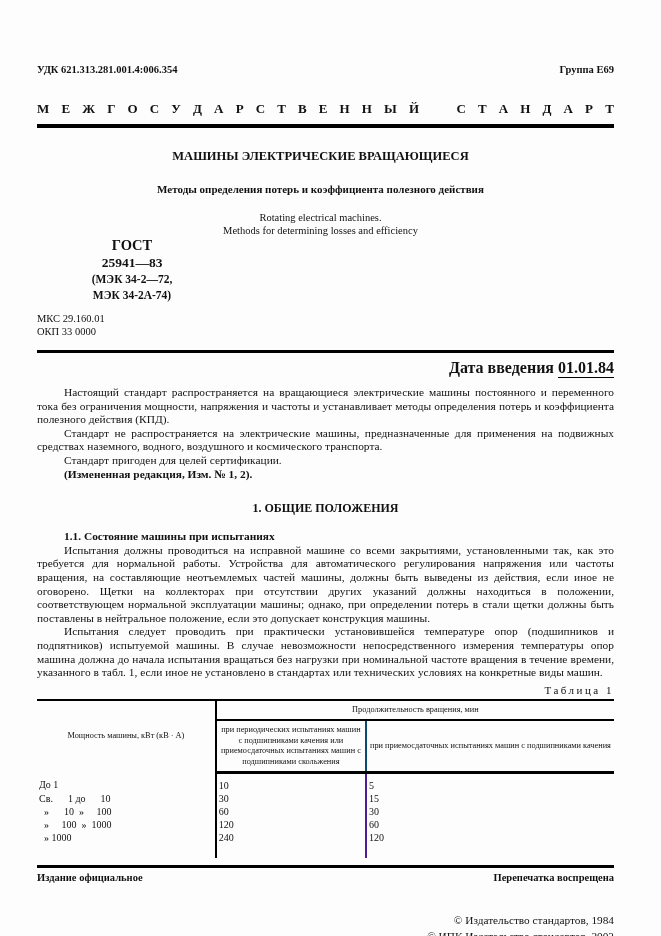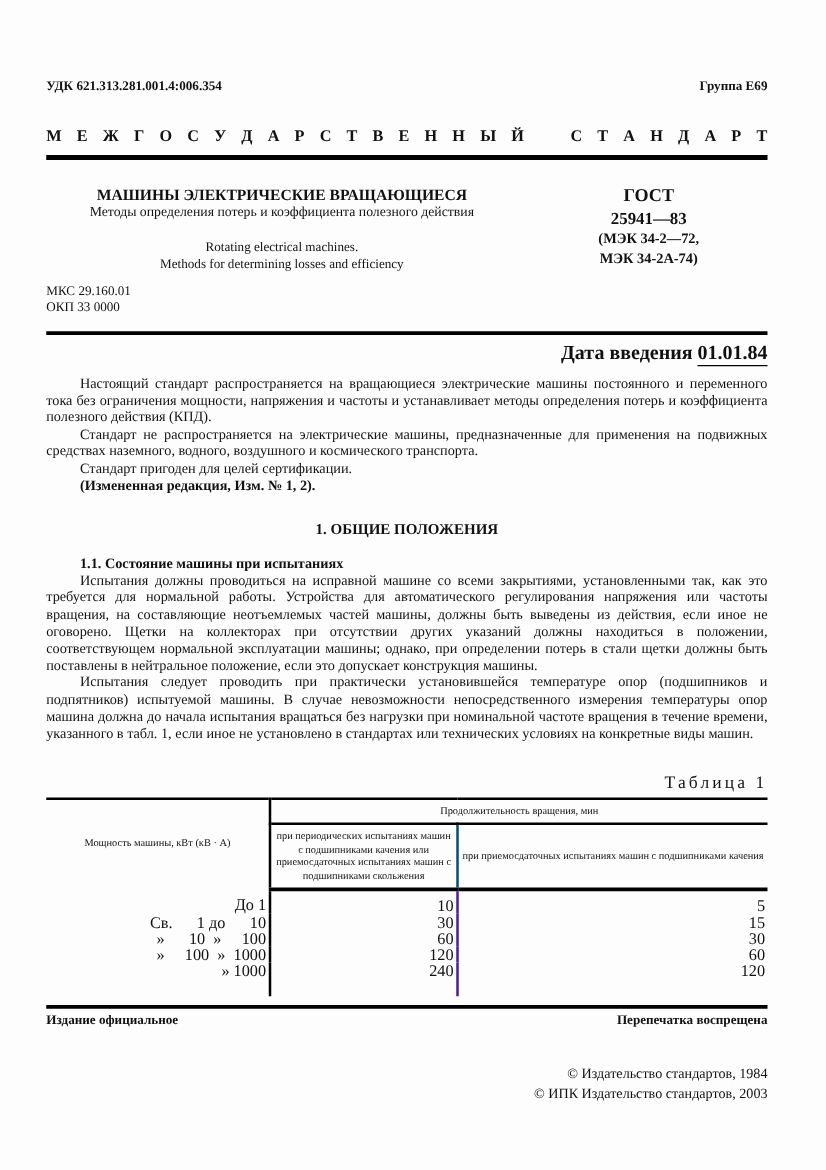--- a/index.html
+++ b/index.html
@@ -13,24 +13,24 @@
 
   
   .udk-row{display:flex;justify-content:space-between;font-weight:bold;font-size:10.5px;}
 
   
   .banner{margin-top:27px;border-bottom:4px solid #000;padding-bottom:8px;}
   .banner-text{display:flex;justify-content:space-between;font-weight:bold;font-size:13px;line-height:14px;}
   .banner-text .jgap{width:13px;}
 
   
-  .title-block{margin-top:21px;display:flex;}
+  .title-block{margin-top:21px;display:flex;flex-direction:column;}
   .title-left{flex:1;text-align:center;padding-right:10px;}
   .title-ru{font-weight:bold;font-size:12.5px;line-height:14px;}
-  .subtitle-ru{font-weight:normal;font-size:11px;line-height:13px;margin-top:1px;}
+  .subtitle-ru{font-weight:bold;font-size:11px;line-height:13px;margin-top:20px;}
   .title-en{margin-top:15px;font-size:10.5px;line-height:13px;}
   .title-right{width:190px;text-align:center;font-weight:bold;}
   .gost-label{font-size:14.5px;line-height:17px;}
   .gost-number{font-size:13.5px;line-height:17px;}
   .gost-iec{font-size:11.5px;line-height:16px;}
 
   .codes{margin-top:10px;font-size:10.5px;line-height:12.5px;}
 
   .rule{height:3px;background:#000;border:0;margin:12px 0 0 0;}
 
@@ -38,31 +38,31 @@
   .date-value{border-bottom:1.5px solid #000;padding-bottom:1px;}
 
   
   .bodytext p{margin:0;font-size:11.4px;line-height:13.6px;text-align:justify;text-indent:27px;}
   .intro{margin-top:9px;}
   .p-bold{font-weight:bold;}
 
   .sec-heading{margin-top:20px;text-align:center;font-weight:bold;font-size:12px;line-height:14px;}
   .sub-heading{margin-top:15px;font-weight:bold;font-size:11.4px;line-height:13.6px;text-indent:27px;}
 
-  .table-label{margin-top:24px;text-align:right;font-size:14px;letter-spacing:2.5px;}
+  .table-label{margin-top:4px;text-align:right;font-size:11px;letter-spacing:2.5px;}
 
   
   table.t1{width:100%;border-collapse:collapse;margin-top:3px;border-top:2px solid #000;}
   table.t1 th{font-weight:normal;font-size:8.3px;line-height:10.5px;text-align:center;padding:4px 3px;}
   th.c1{width:31%;border-right:2px solid #000;}
   th.cspan{border-bottom:2px solid #000;font-size:8.6px;padding:5px 3px;}
   th.c2{width:26%;border-right:2px solid #0c4a6e;}
   th.c3{width:43%;}
   tr.hdr-bottom th{border-bottom:3px solid #000;}
-  table.t1 td{font-size:13px;line-height:13px;text-align:right;padding:0 2px;}
+  table.t1 td{font-size:10px;line-height:13px;text-align:left;padding:0 2px;}
   td.power{text-align:left;white-space:pre;padding-left:10px;}
   td.b1{border-right:2px solid #000;}
   td.b2{border-right:2px solid #4c1d95;}
   tr.first td{padding-top:5px;}
   tr.last td{padding-bottom:14px;}
 
   .foot-rule{height:3px;background:#000;border:0;margin:7px 0 0 0;}
   .foot-row{display:flex;justify-content:space-between;font-weight:bold;font-size:10.5px;margin-top:4px;}
   .copyright{margin-top:30px;text-align:right;font-size:11.3px;line-height:15.5px;}
 </style>

